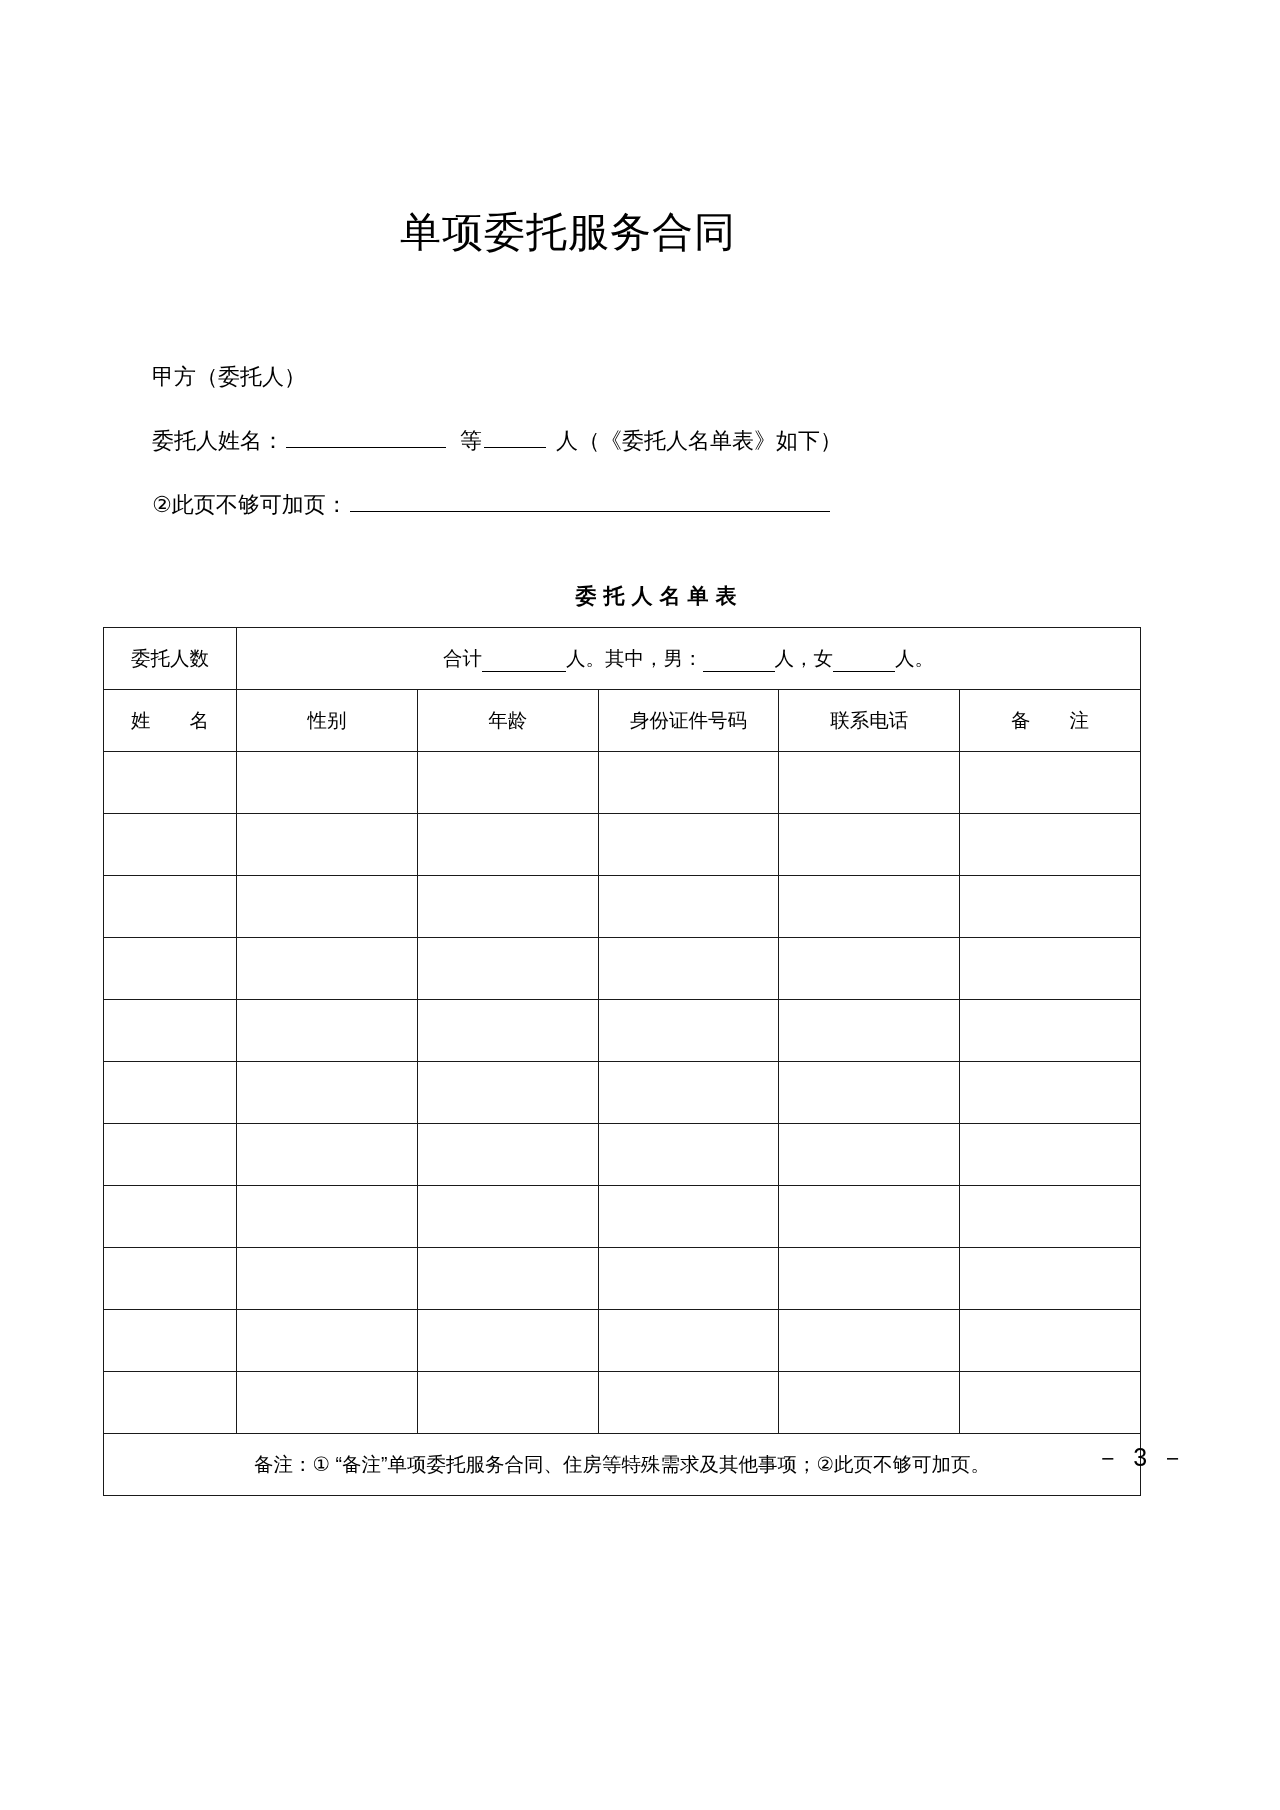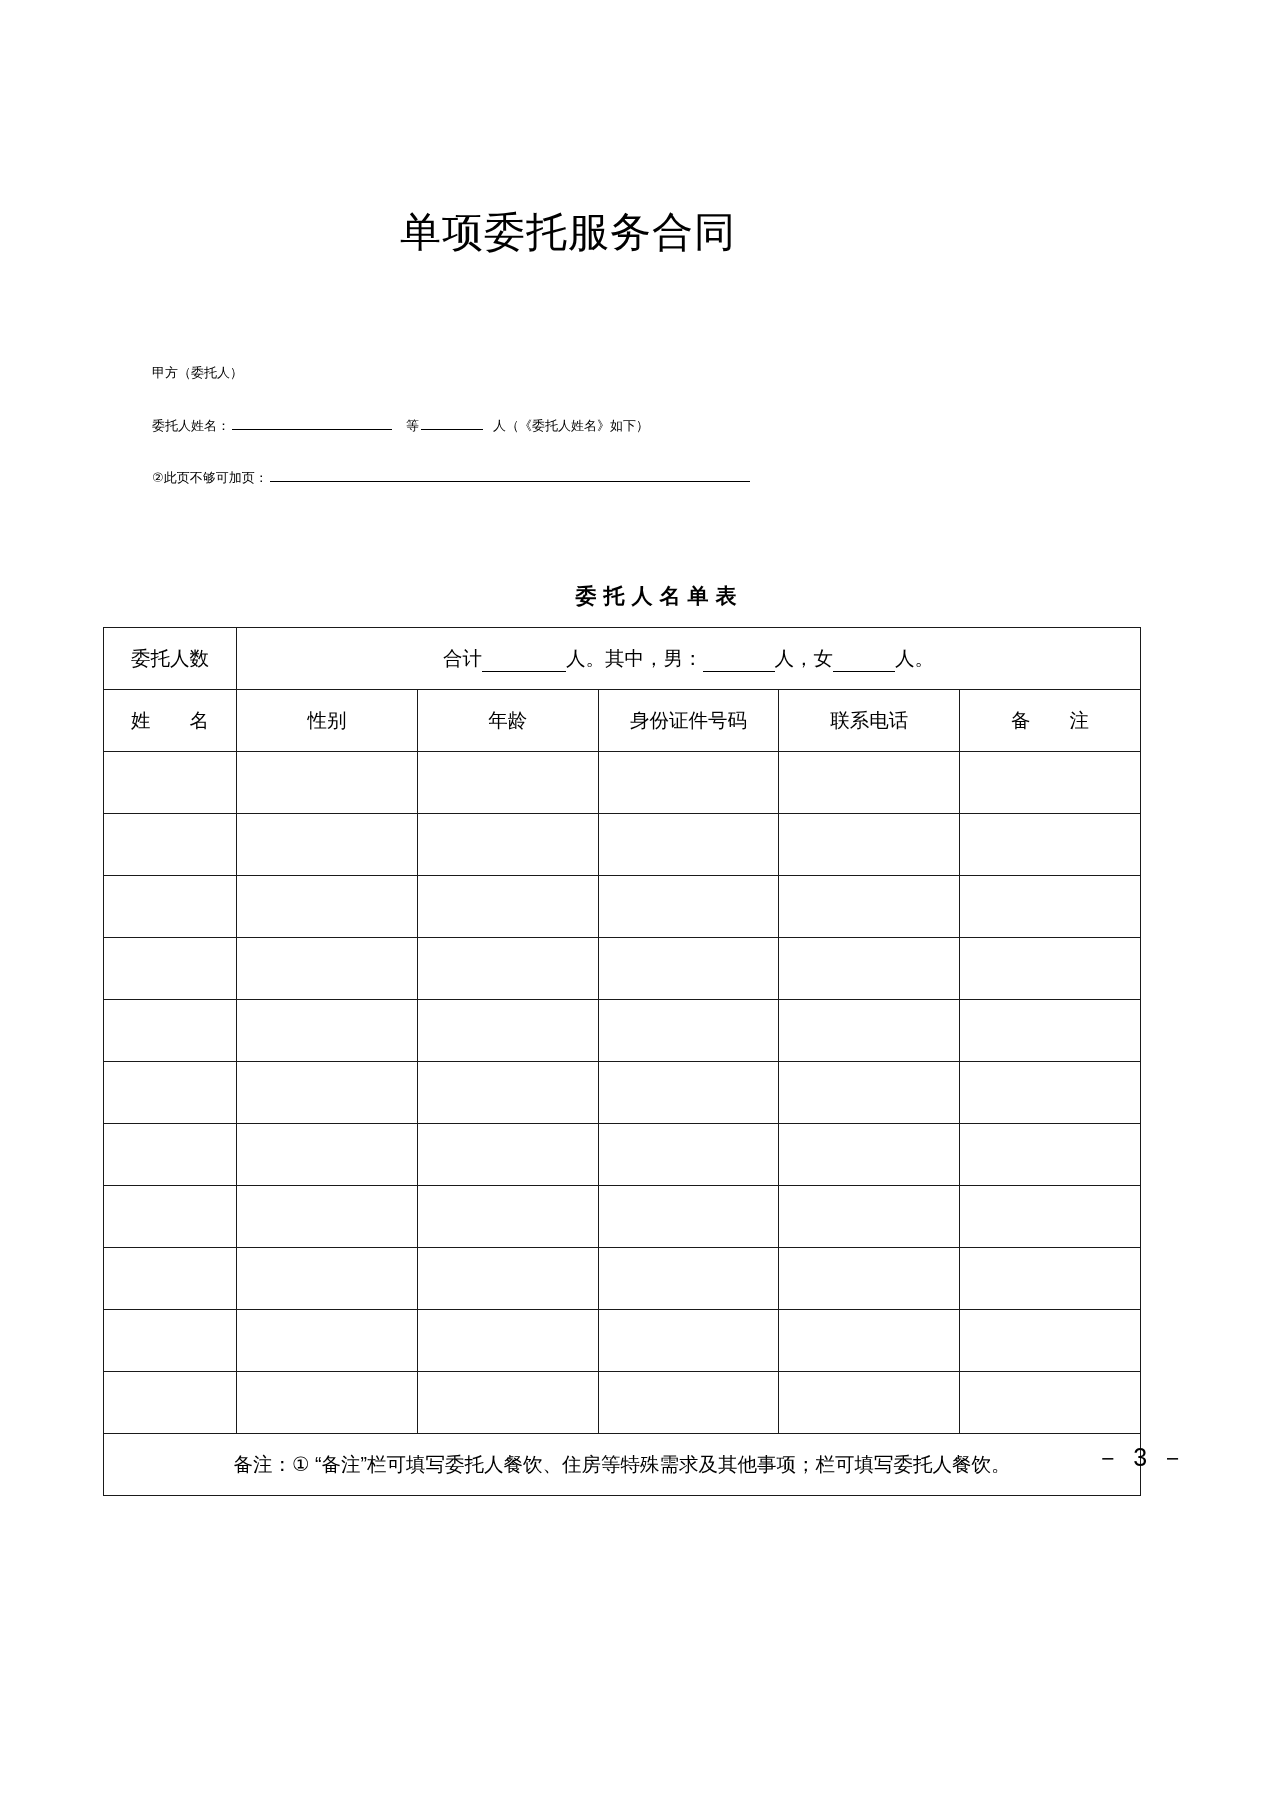--- a/index.html
+++ b/index.html
@@ -35,21 +35,21 @@
   }
 
   
   .form-block {
     position: absolute;
     top: 366px;
     left: 152px;
     width: 920px;
   }
   .form-line {
-    font-size: 13px;
+    font-size: 22px;
     line-height: 1.0;
     margin-bottom: 36px;
     white-space: nowrap;
     display: flex;
     align-items: baseline;
   }
   .form-line:last-child { margin-bottom: 0; }
   .blank {
     display: inline-block;
     border-bottom: 1.3px solid #000;
@@ -155,21 +155,21 @@
       <span>甲方（委托人）</span>
     </div>
 
     <div class="form-line">
       <span>委托人姓名：</span>
       <span class="blank w-name"></span>
       <span style="width:12px;display:inline-block"></span>
       <span>等</span>
       <span class="blank w-count"></span>
       <span style="width:8px;display:inline-block"></span>
-      <span>人（《委托人姓名》如下）</span>
+      <span>人（《委托人名单表》如下）</span>
     </div>
 
     <div class="form-line">
       <span>②此页不够可加页：</span>
       <span class="blank w-phone"></span>
     </div>
 
 
   </div>
 
@@ -278,21 +278,21 @@
             <td class="data-cell"></td>
             <td class="data-cell"></td>
             <td class="data-cell"></td>
             <td class="data-cell"></td>
             <td class="data-cell"></td>
             <td class="data-cell"></td>
           </tr>
         </tbody>
       <tfoot>
         <tr>
-          <td class="footnote" colspan="6">备注：① “备注”栏可填写委托人餐饮、住房等特殊需求及其他事项；栏可填写委托人餐饮。</td>
+          <td class="footnote" colspan="6">备注：① “备注”单项委托服务合同、住房等特殊需求及其他事项；②此页不够可加页。</td>
         </tr>
       </tfoot>
     </table>
   </div>
 
   <div class="page-number">－ 3 －</div>
 
 </div>
 
 </body></html>

